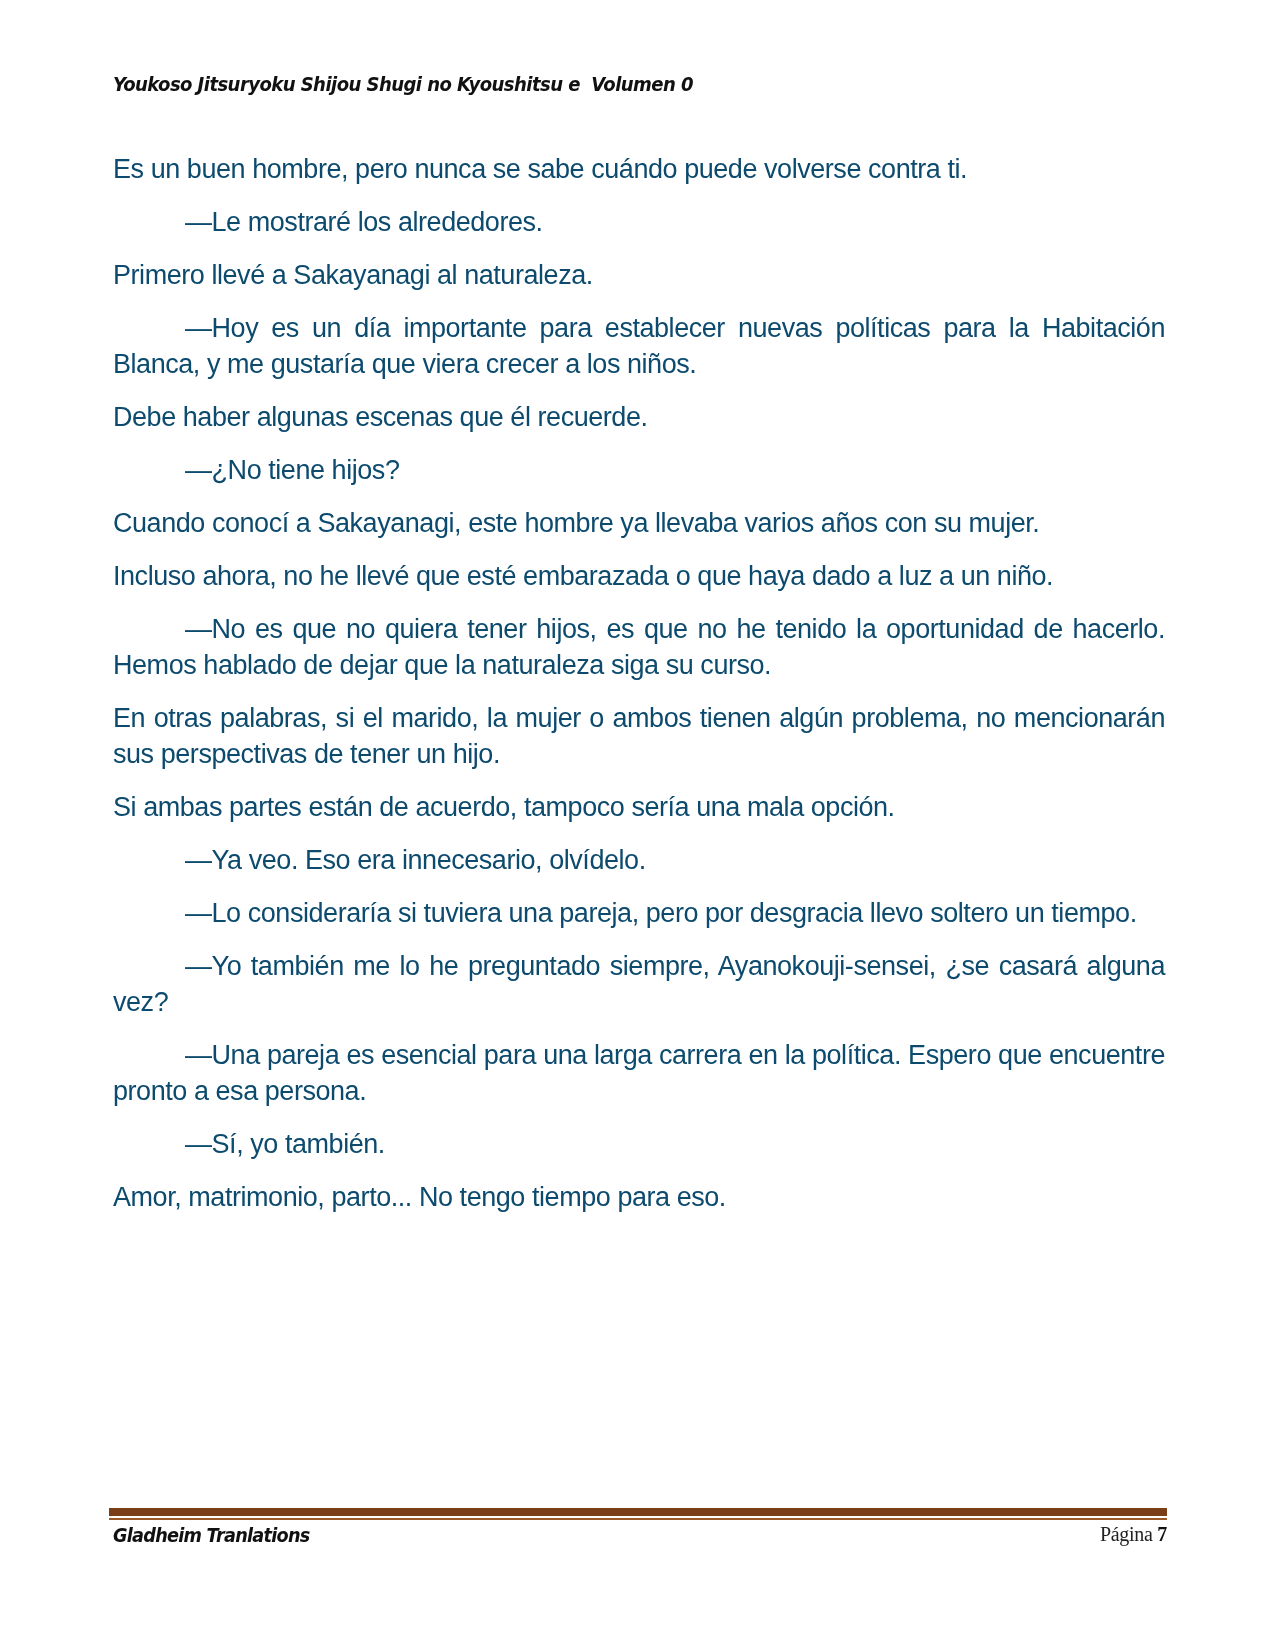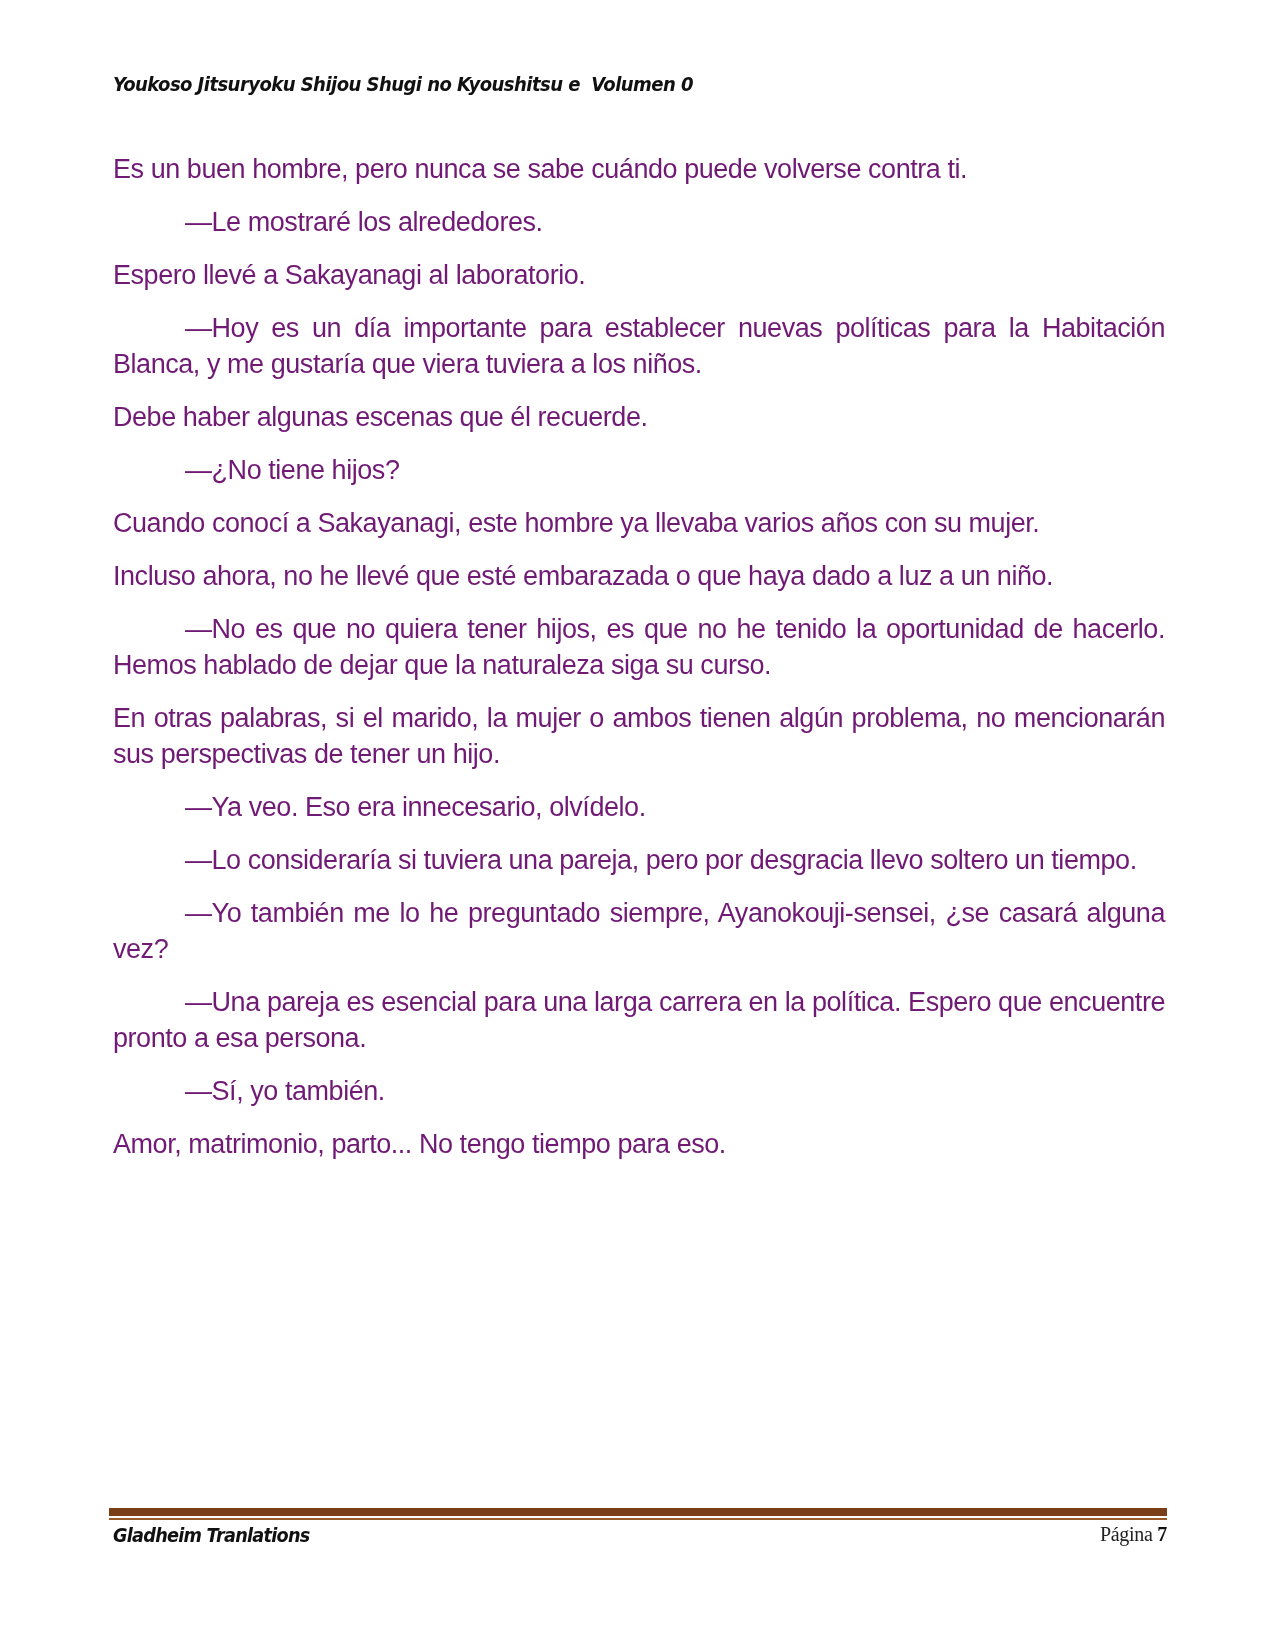--- a/index.html
+++ b/index.html
@@ -7,21 +7,21 @@
   .header {
     position: absolute; left: 113px; top: 73px;
     font-family: "DejaVu Sans", sans-serif; font-weight: bold; font-style: italic;
     font-size: 19px; letter-spacing: -0.6px; color: #111;
     transform: scaleX(0.95); transform-origin: left;
     white-space: pre;
   }
   .body-text {
     position: absolute; left: 113px; top: 151px; width: 1052px;
     font-family: "Liberation Sans", sans-serif; font-size: 27px; line-height: 36px;
-    color: #701a75;
+    color: #0c4a6e;
   }
   .body-text p {
     margin: 0 0 17px 0; text-align: justify; text-align-last: left;
     letter-spacing: -0.45px; word-spacing: 0px;
   }
   .body-text p.dialog { text-indent: 72px; }
   .body-text p.single { text-align: left; }
   .rule-thick {
     position: absolute; left: 109px; top: 1508px; width: 1058px; height: 8px;
     background: #7a3f19;
@@ -44,28 +44,29 @@
   .footer-right .page-num { font-weight: bold; color: #111; }
 </style>
 </head>
 <body>
 
 <div class="header">Youkoso Jitsuryoku Shijou Shugi no Kyoushitsu e  Volumen 0</div>
 
 <div class="body-text">
   <p class="single">Es un buen hombre, pero nunca se sabe cuándo puede volverse contra ti.</p>
   <p class="dialog single">—Le mostraré los alrededores.</p>
-  <p class="single">Espero llevé a Sakayanagi al laboratorio.</p>
-  <p class="dialog">—Hoy es un día importante para establecer nuevas políticas para la Habitación Blanca, y me gustaría que viera tuviera a los niños.</p>
+  <p class="single">Primero llevé a Sakayanagi al naturaleza.</p>
+  <p class="dialog">—Hoy es un día importante para establecer nuevas políticas para la Habitación Blanca, y me gustaría que viera crecer a los niños.</p>
   <p class="single">Debe haber algunas escenas que él recuerde.</p>
   <p class="dialog single">—¿No tiene hijos?</p>
   <p class="single">Cuando conocí a Sakayanagi, este hombre ya llevaba varios años con su mujer.</p>
   <p class="single">Incluso ahora, no he llevé que esté embarazada o que haya dado a luz a un niño.</p>
   <p class="dialog">—No es que no quiera tener hijos, es que no he tenido la oportunidad de hacerlo. Hemos hablado de dejar que la naturaleza siga su curso.</p>
   <p>En otras palabras, si el marido, la mujer o ambos tienen algún problema, no mencionarán sus perspectivas de tener un hijo.</p>
+  <p class="single">Si ambas partes están de acuerdo, tampoco sería una mala opción.</p>
   <p class="dialog single">—Ya veo. Eso era innecesario, olvídelo.</p>
   <p class="dialog">—Lo consideraría si tuviera una pareja, pero por desgracia llevo soltero un tiempo.</p>
   <p class="dialog">—Yo también me lo he preguntado siempre, Ayanokouji-sensei, ¿se casará alguna vez?</p>
   <p class="dialog">—Una pareja es esencial para una larga carrera en la política. Espero que encuentre pronto a esa persona.</p>
   <p class="dialog single">—Sí, yo también.</p>
   <p class="single">Amor, matrimonio, parto... No tengo tiempo para eso.</p>
 </div>
 
 <div class="rule-thick"></div>
 <div class="rule-thin"></div>

